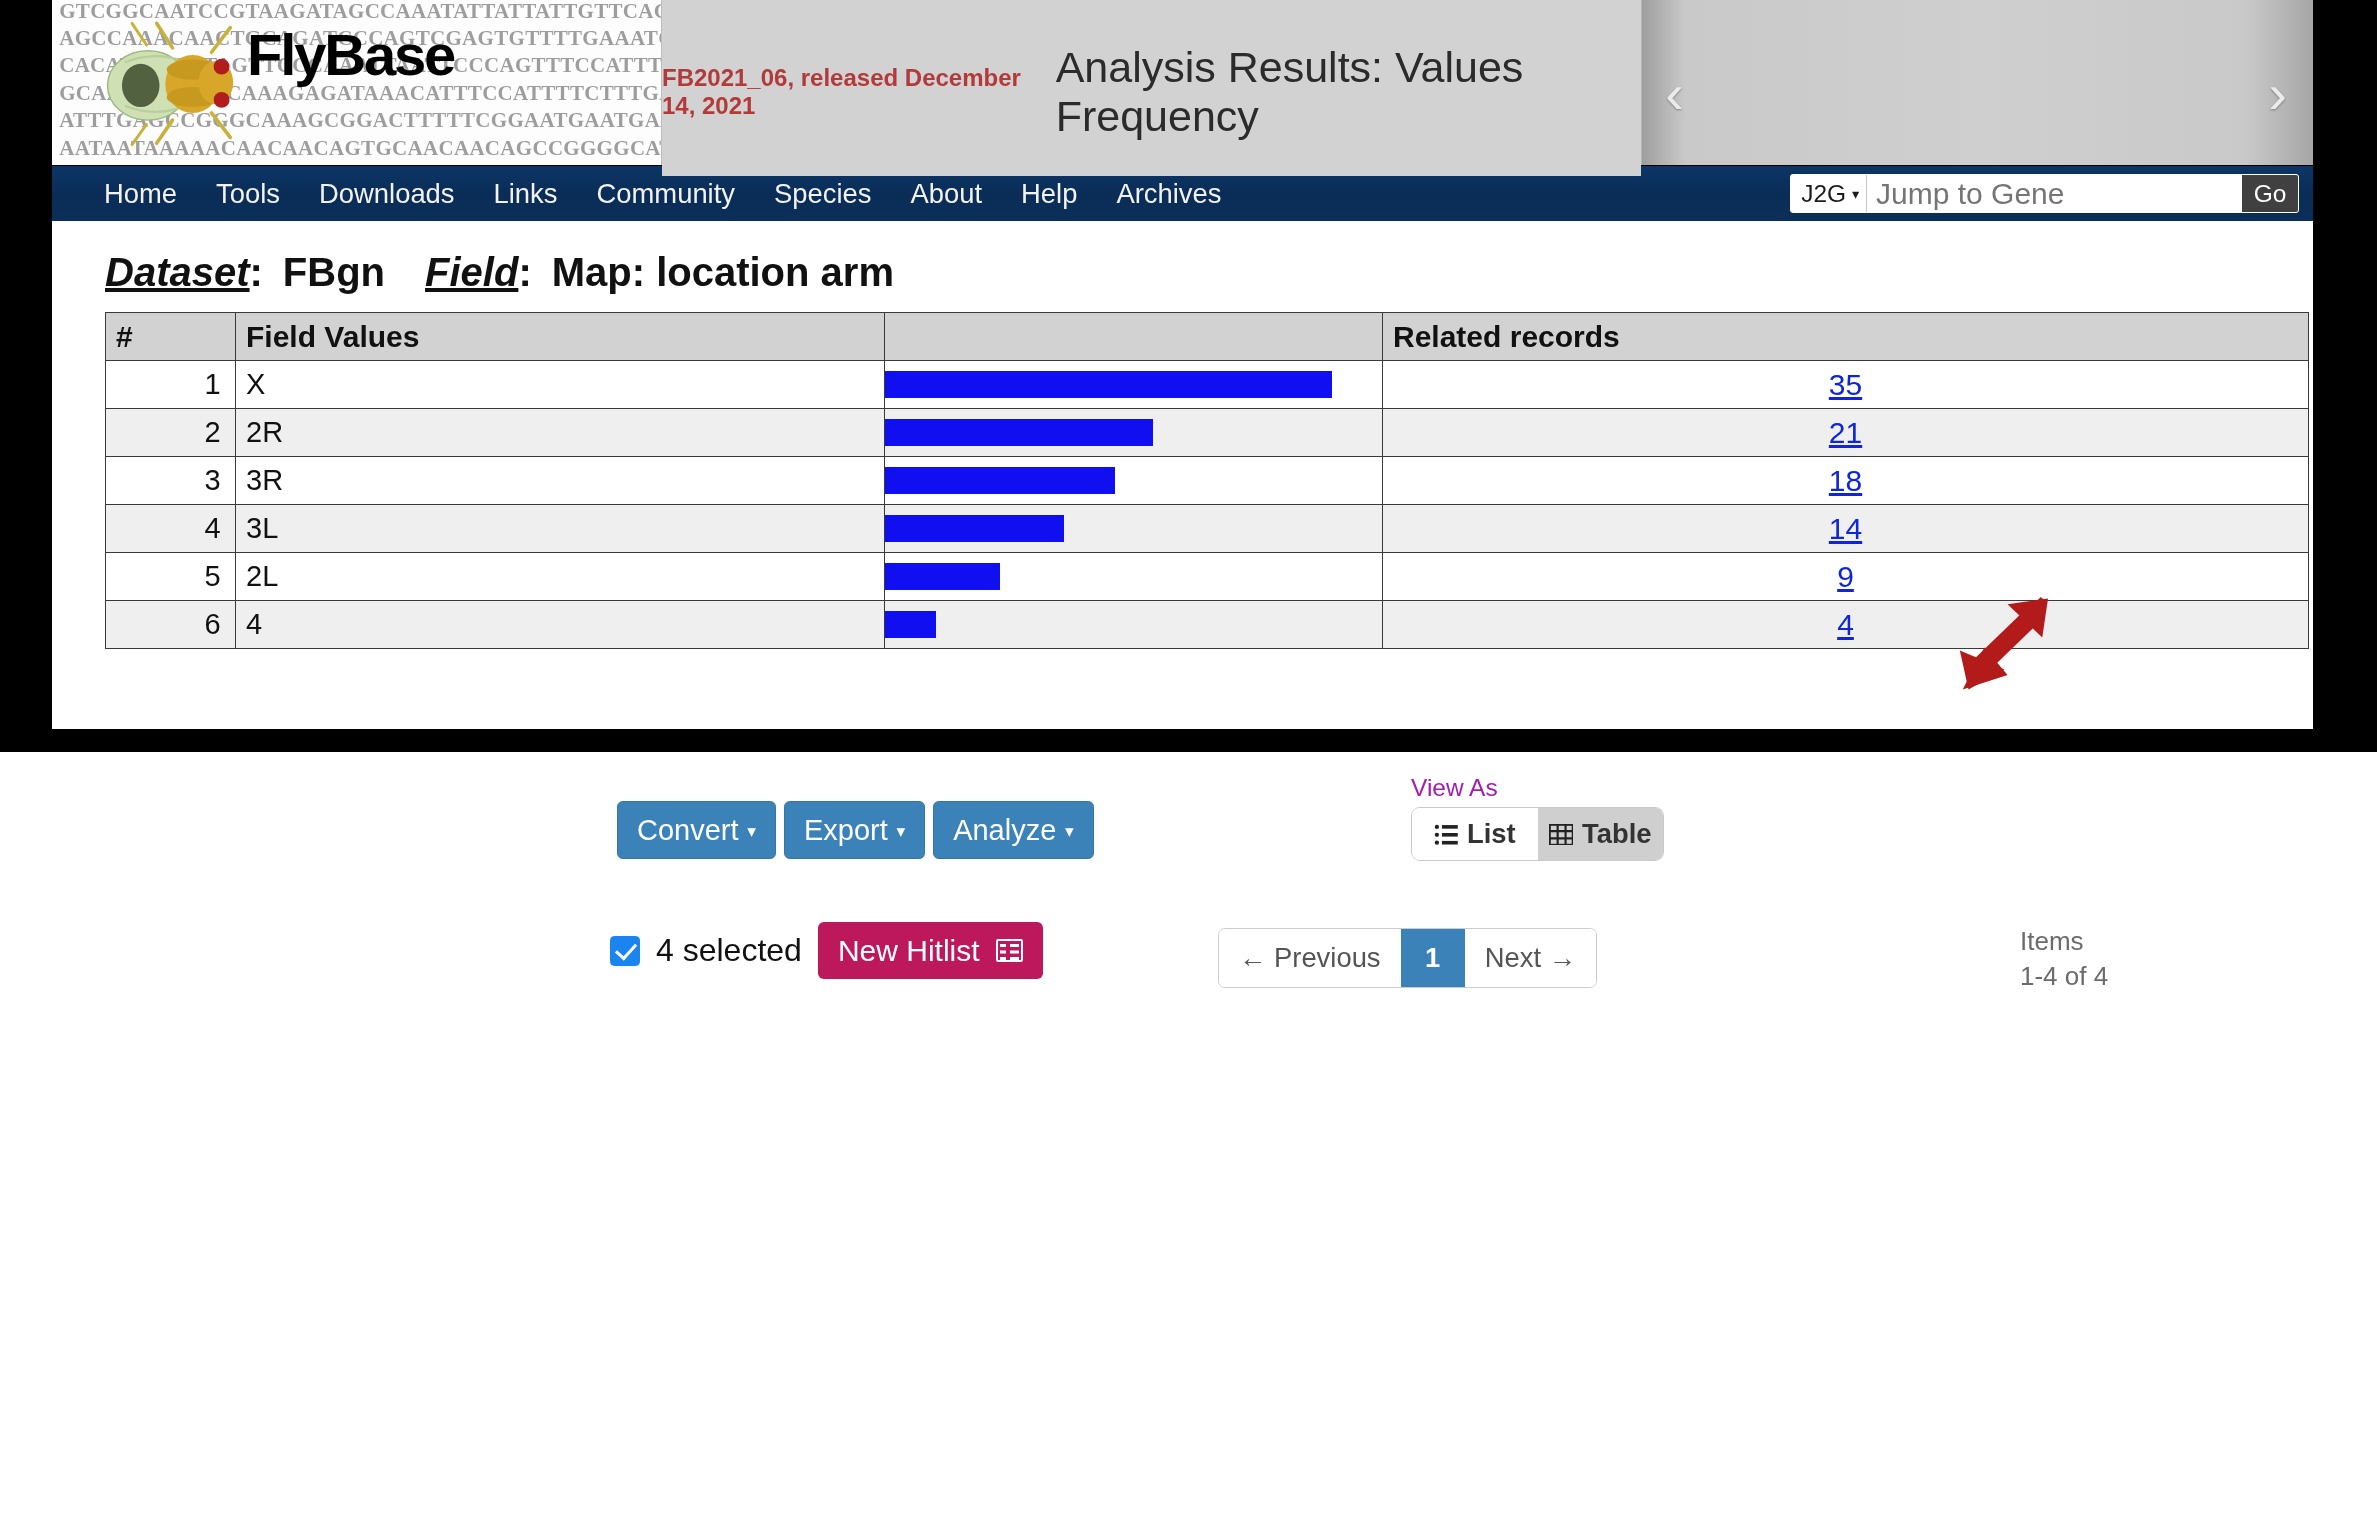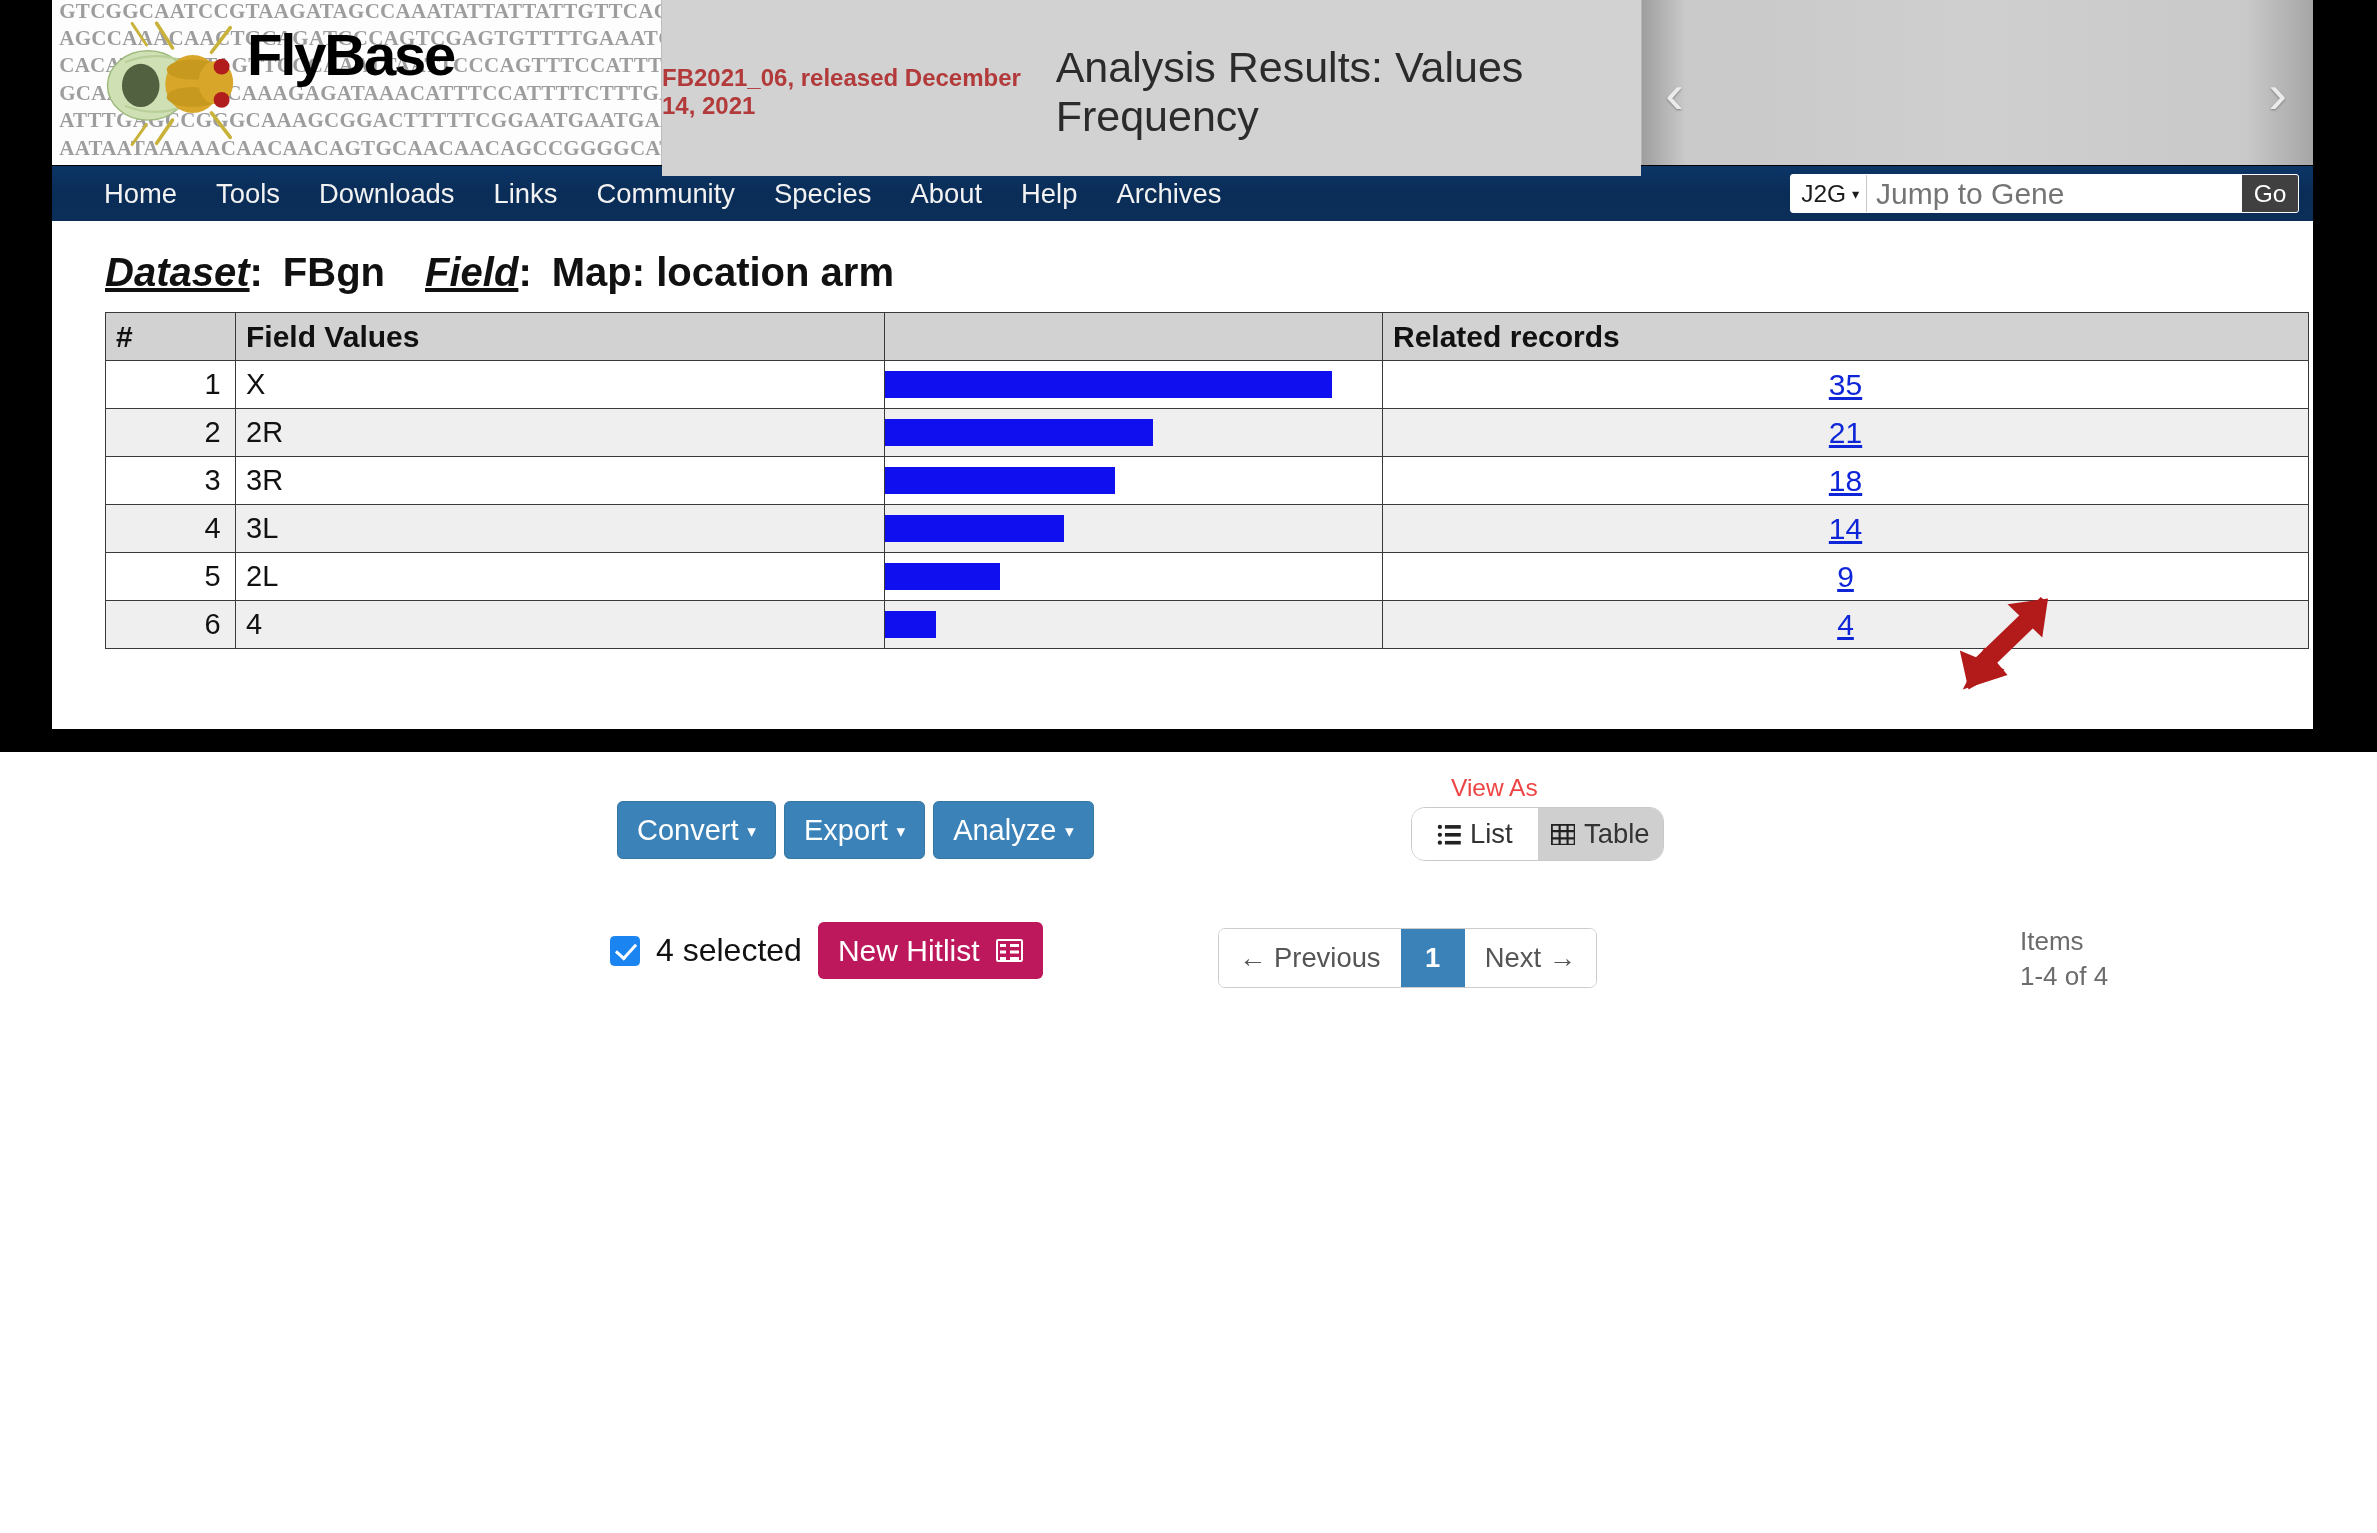--- a/index.html
+++ b/index.html
@@ -143,22 +143,22 @@
   
   #toolbar { position: absolute; left: 617px; top: 49px; display: flex; gap: 8px; }
   .btn-blue {
     background: #3b82b8; color: #fff; font-size: 29px;
     border-radius: 5.8px; padding: 11.5px 19px; cursor: pointer;
     border: 0.7px solid #35779f; white-space: nowrap;
   }
   .caret-dn { display:inline-block; margin-left: 8.7px; font-size: 17.3px; vertical-align: middle; }
 
   #viewas-wrap { position: absolute; left: 1411px; top: 21.6px; }
-  #viewas-label { font-size: 24.5px; color: #ef4444; margin-bottom: 5.8px; margin-left: 40px; }
-  #viewas-group { display: flex; border: 0.7px solid #c9c9c9; border-radius: 14px; overflow: hidden; width: 253px; }
+  #viewas-label { font-size: 24.5px; color: #a21caf; margin-bottom: 5.8px; }
+  #viewas-group { display: flex; border: 0.7px solid #c9c9c9; border-radius: 9px; overflow: hidden; width: 253px; font-weight: bold; }
   .viewas-btn {
     flex: 1; display: flex; align-items: center; justify-content: center; gap: 8.7px;
     font-size: 27.4px; color: #333; padding: 10px 0; cursor: pointer; background: #fff;
   }
   .viewas-btn.active { background: #cfcfcf; }
   .glyph-list, .glyph-table { width: 24.5px; height: 21.6px; display: inline-block; position: relative; }
 
   
   #selected-row { position: absolute; left: 610px; top: 170px; display: flex; align-items: center; gap: 16px; }
   .cb {

